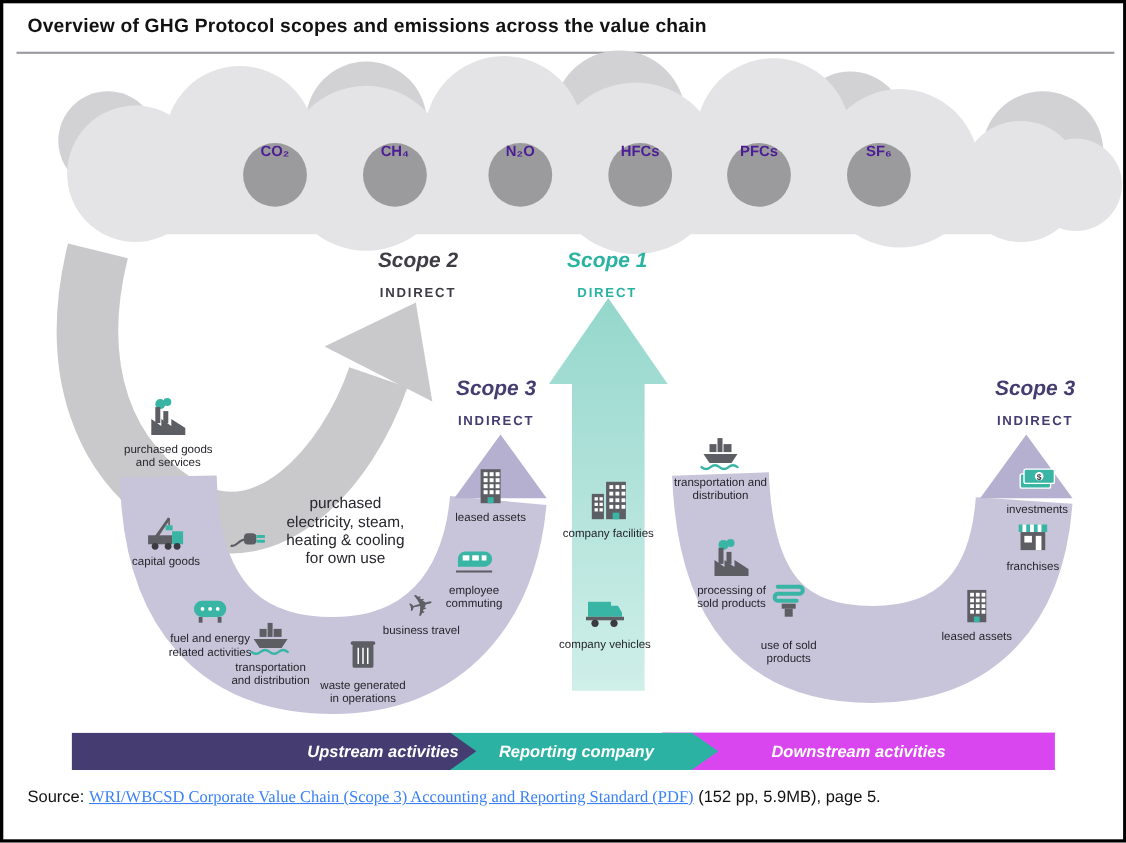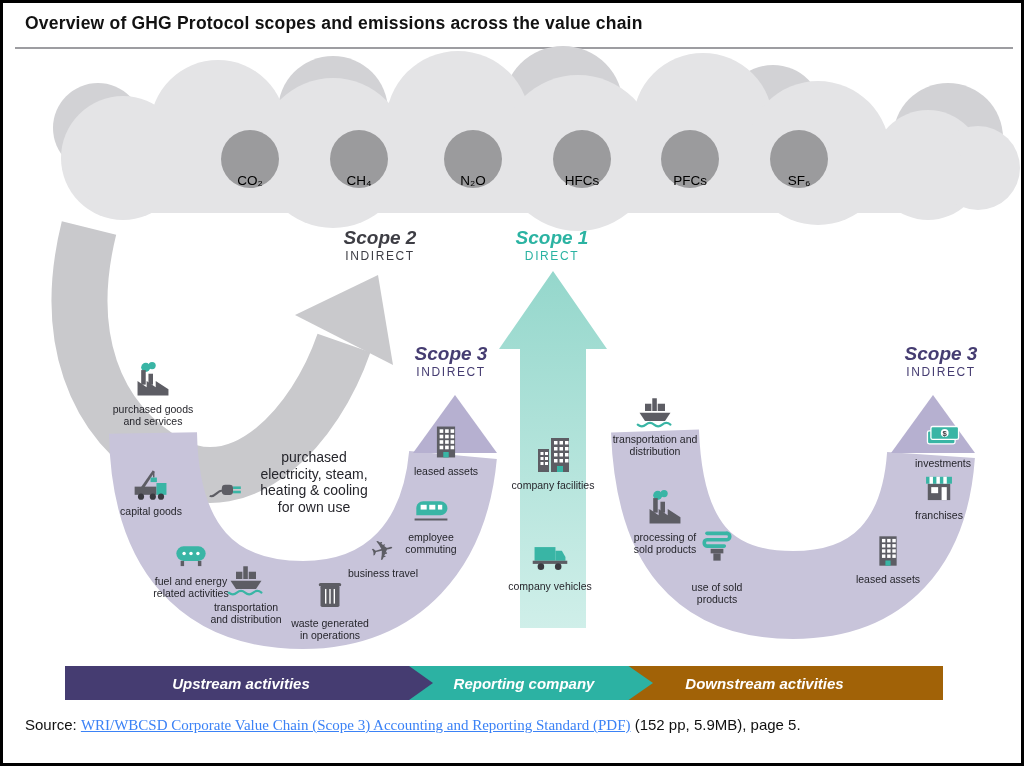--- a/index.html
+++ b/index.html
@@ -3,37 +3,37 @@
 <meta charset="utf-8">
 <style>
   * { margin:0; padding:0; box-sizing:border-box; }
   html,body { background:#777; }
   body { font-family:"Liberation Sans", sans-serif; }
   .page { position:relative; width:1024px; height:766px; background:#fff; border:3px solid #000; overflow:hidden; }
   .title { position:absolute; left:22px; top:10px; font-size:17.5px; font-weight:bold; color:#121212; letter-spacing:.2px; }
   .rule { position:absolute; left:12px; top:44px; width:998px; height:2px; background:#9d9da1; }
   .bg { position:absolute; left:0; top:0; }
   .gas { position:absolute; top:127px; width:58px; height:58px; border-radius:50%; background:#9b9b9d;
-         color:#000000; font-weight:normal; font-size:13.5px; display:flex; align-items:flex-end; justify-content:center; }
+         color:#4c1d95; font-weight:bold; font-size:13.5px; display:flex; align-items:flex-start; justify-content:center; }
   .scope { position:absolute; width:130px; text-align:center; }
   .scope-name { font-style:italic; font-weight:bold; font-size:19px; }
-  .scope-type { font-weight:normal; font-size:12px; letter-spacing:1.6px; margin-top:0; }
+  .scope-type { font-weight:bold; font-size:12px; letter-spacing:1.6px; margin-top:10px; }
   .item { position:absolute; display:flex; flex-direction:column; align-items:center; text-align:center;
           font-size:10.5px; color:#26262c; line-height:1.18; }
   .item .lbl { margin-top:2px;text-align:center; }
   .item-row { flex-direction:row; align-items:center; text-align:left; }
   .item-row .lbl { margin:0 0 13px 5px; font-size:14px; }
   .plane { font-size:28px; color:#5d5d64; line-height:1; transform:rotate(-14deg); display:block; }
   .banner { position:absolute; top:663px; height:34px; display:flex; align-items:center; justify-content:center;
             color:#fff; font-weight:bold; font-style:italic; font-size:15px; }
   .banner-up   { left:62px;  width:368px; background:#453c71; z-index:3;
-                 clip-path:polygon(0 0, 93.5% 0, 100% 50%, 93.5% 100%, 0 100%); padding-right:16px; }
+                 clip-path:polygon(0 0, 93.5% 0, 100% 50%, 93.5% 100%, 0 100%); padding-right:16px;justify-content:flex-end; }
   .banner-rep  { left:406px; width:244px; background:#2cb2a3; z-index:2;
                  clip-path:polygon(0 0, 90% 0, 100% 50%, 90% 100%, 0 100%); padding-right:14px; }
-  .banner-down { left:583px; width:357px; background:#a16207; z-index:1; }
+  .banner-down { left:599px; width:357px; background:#d946ef; z-index:1; }
   .src { position:absolute; left:22px; top:713px; font-size:15px; color:#111; }
   .src a { color:#3b82f6; text-decoration:underline;font-family:Liberation Serif, serif; }
   svg text { font-family:"Liberation Sans", sans-serif; }
 </style>
 </head>
 <body>
 
 <svg width="0" height="0" style="position:absolute" aria-hidden="true">
   <symbol id="i-factory" viewBox="0 0 44 44">
     <circle cx="14" cy="7" r="5" fill="#39b5a5"></circle>

